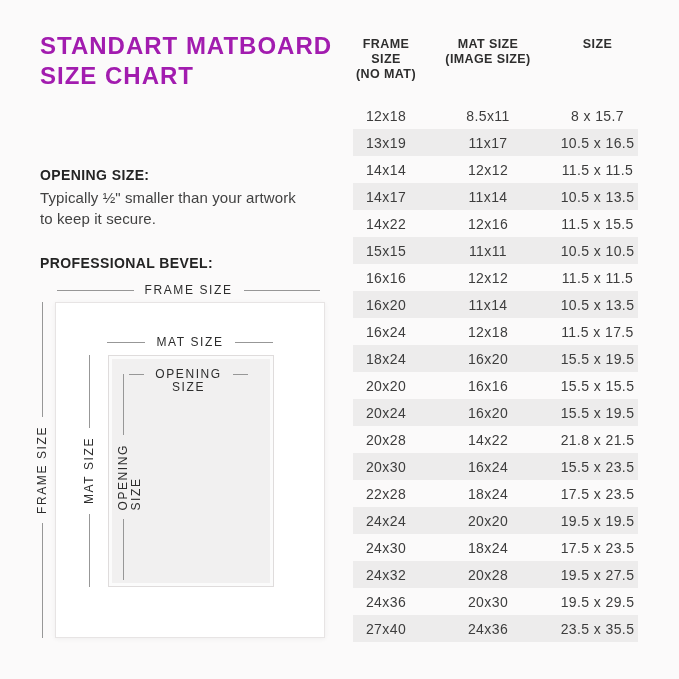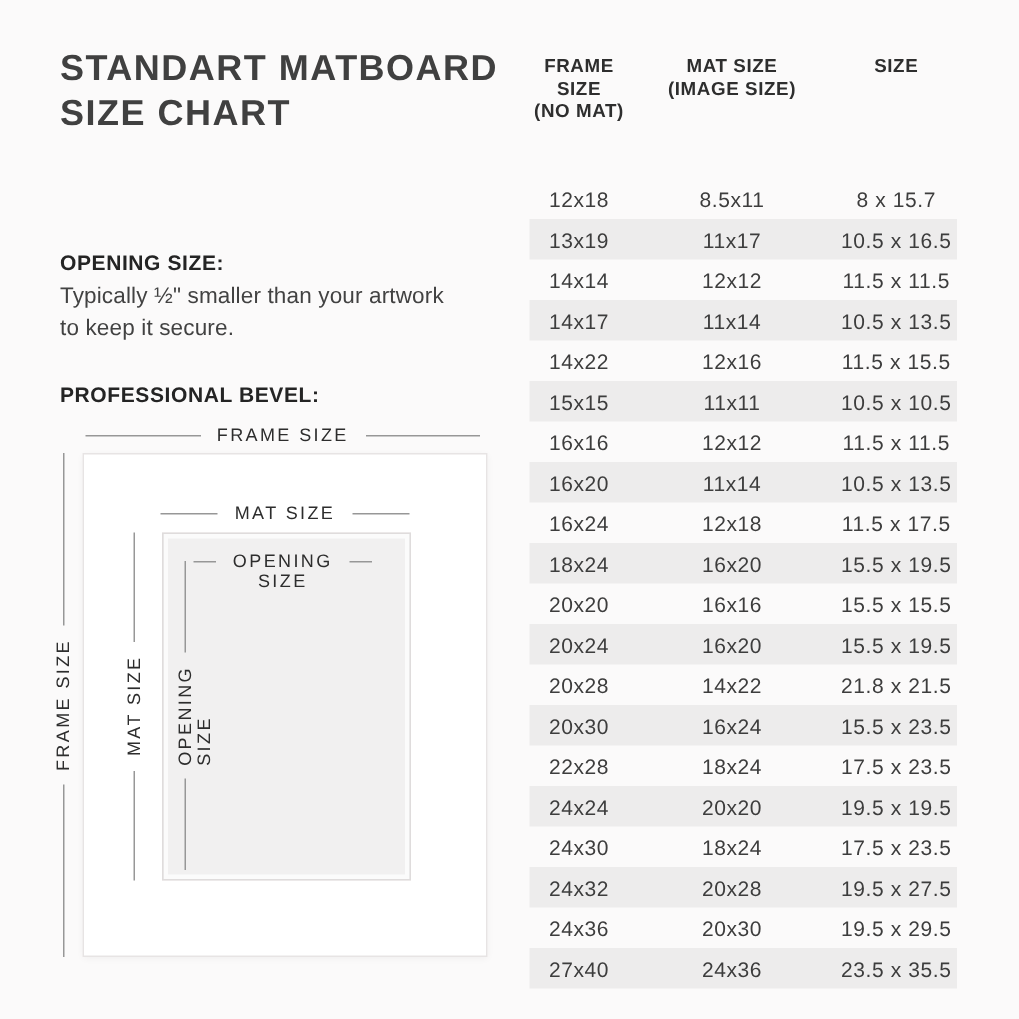--- a/index.html
+++ b/index.html
@@ -6,21 +6,21 @@
   .page {
     position:relative; width:679px; height:679px; overflow:hidden;
     background:var(--bg,#fbfafa);
     font-family:"Liberation Sans", sans-serif;
     color:#2f2f2f;
   }
   
   .title {
     position:absolute; left:40px; top:31px; margin:0;
     font-size:24px; line-height:30px; font-weight:700;
-    letter-spacing:1px; color:#404040; white-space:pre-line;
+    letter-spacing:1px; color:#a21caf; white-space:pre-line;
   }
   .info { position:absolute; left:40px; width:320px; }
   .info-1 { top:120px; }
   .info-2 { top:208px; }
   .info-heading {
     font-size:14px; font-weight:700; letter-spacing:0.4px;
     color:#242424; margin-bottom:5px;margin-top:47px;
   }
   .info-body {
     font-size:15px; line-height:20.5px; letter-spacing:0.1px;
@@ -61,21 +61,21 @@
   .vcol-opening { left:116px; top:374px; height:206px; width:28px; }
   .vcol-opening .vline { align-self:flex-start; margin-left:7px; }
   
   .size-table { position:absolute; left:353px; top:37px; width:285px; }
   .thead { display:grid; grid-template-columns:66px 138px 81px; }
   .hcell {
     display:flex; flex-direction:column; text-align:center;
     font-size:12.5px; font-weight:700; line-height:15px;
     letter-spacing:0.4px; color:#2e2e2e;
   }
-  .tbody { margin-top:37px; }
+  .tbody { margin-top:20px; }
   .trow {
     display:grid; grid-template-columns:66px 138px 81px;
     height:27px; align-items:center;
   }
   .trow:nth-child(even) { background:var(--stripe,#edecec); }
   .tcell { text-align:center; font-size:14px; letter-spacing:0.4px; color:#3d3d3d; }
 </style>
 </head>
 <body>
 

